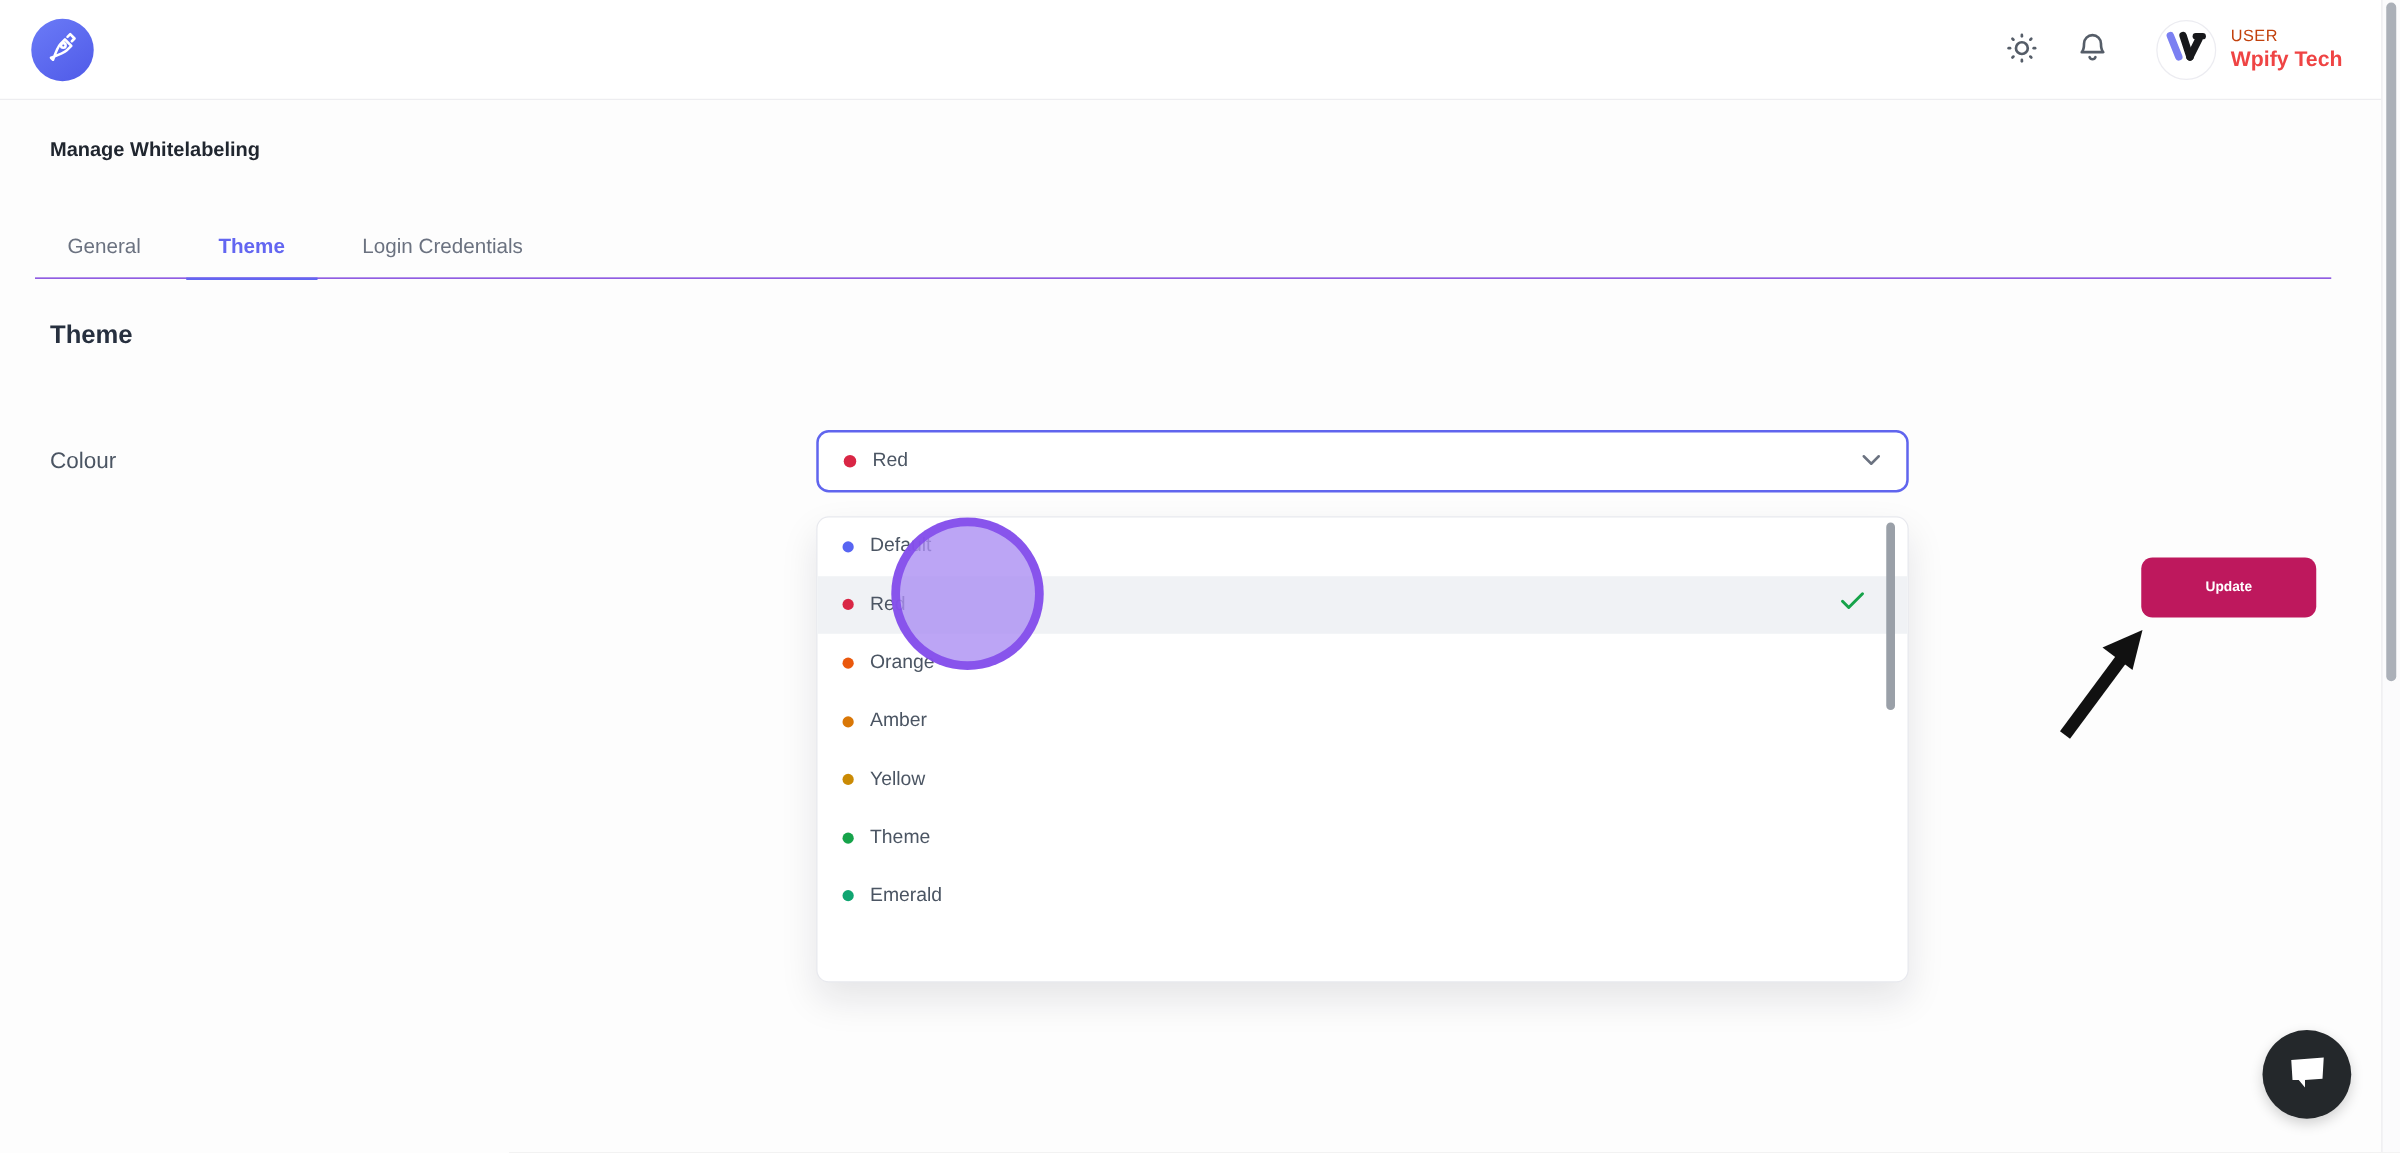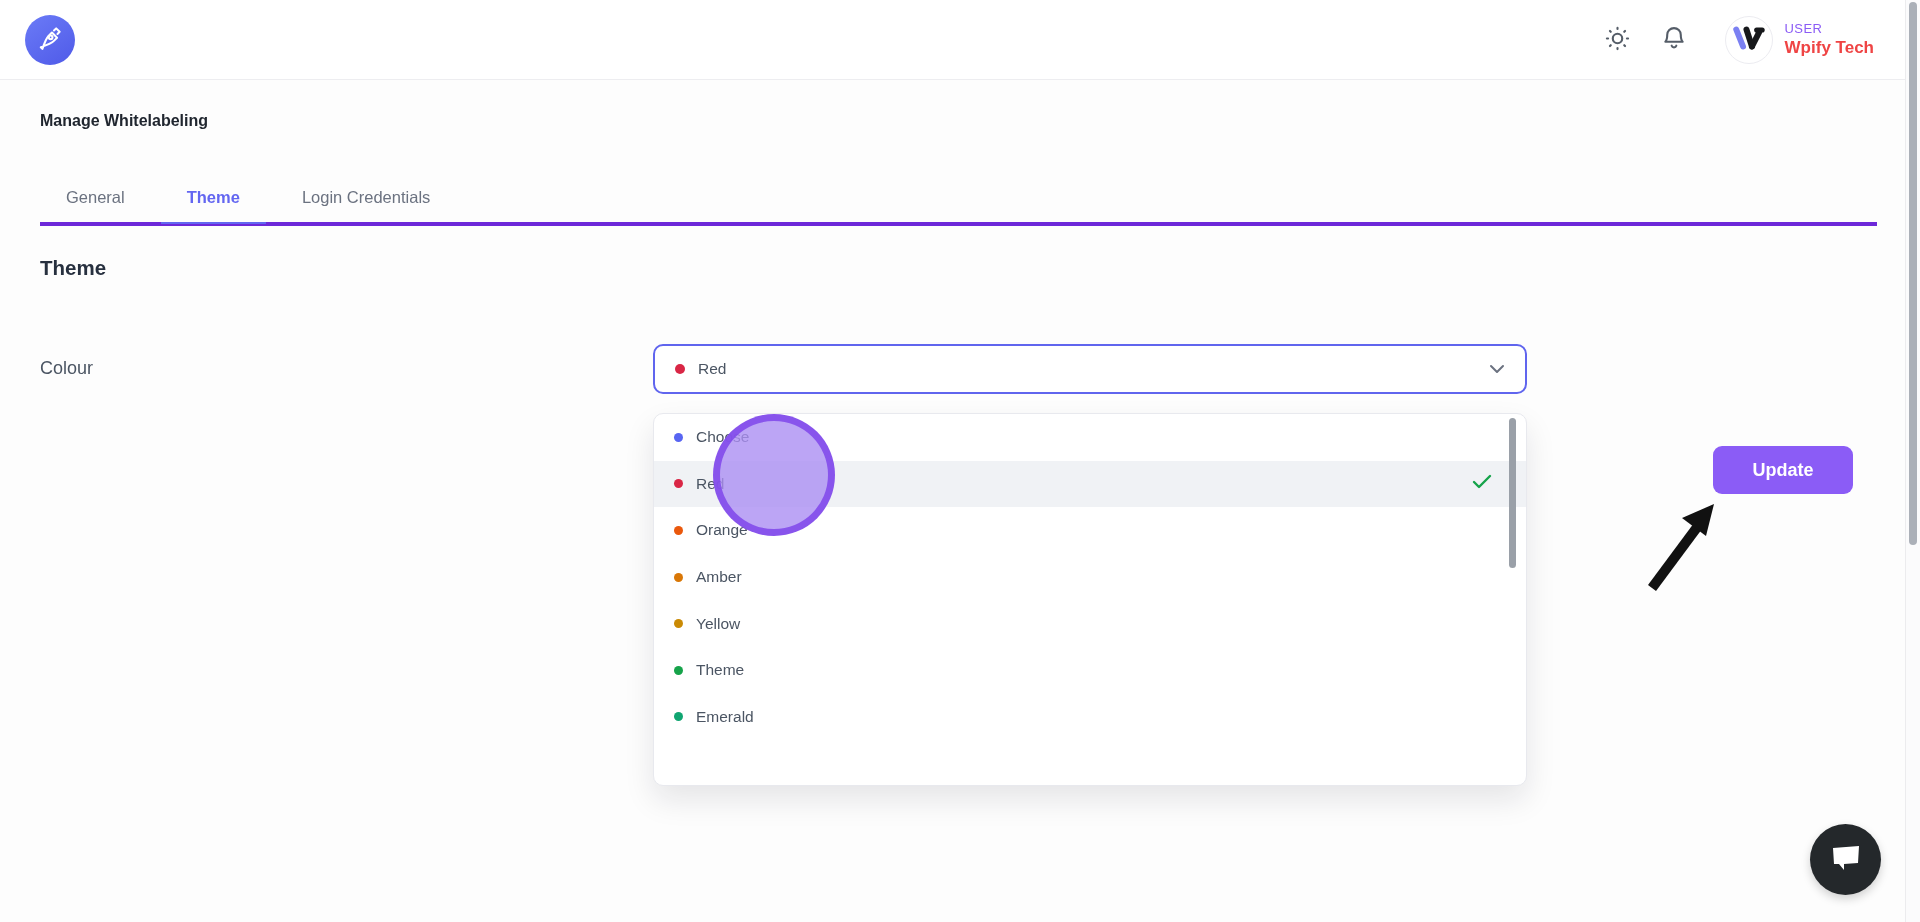--- a/index.html
+++ b/index.html
@@ -11,27 +11,27 @@
           border-bottom:1px solid #ededf0;display:flex;align-items:center;
           justify-content:space-between;padding:0 46px 0 25px;box-sizing:border-box;z-index:5;}
   .logo{width:50px;height:50px;border-radius:50%;background:linear-gradient(145deg,#6b7bf7,#4f5ae8);
         display:flex;align-items:center;justify-content:center;cursor:pointer;}
   .hdr-right{display:flex;align-items:center;gap:14px;}
   .icon-btn{width:42px;height:42px;border:none;background:transparent;display:flex;
             align-items:center;justify-content:center;cursor:pointer;padding:0;}
   .user-chip{display:flex;align-items:center;gap:12px;margin-left:16px;cursor:pointer;}
   .avatar{width:48px;height:48px;border-radius:50%;background:#fff;border:1px solid #ececf1;
           display:flex;align-items:center;justify-content:center;box-sizing:border-box;}
-  .user-role{font-size:13px;color:#8b5cf6;letter-spacing:.4px;}
+  .user-role{font-size:13px;color:#c2410c;letter-spacing:.4px;}
   .user-name{font-size:17px;font-weight:700;color:#ef4444;margin-top:2px;}
 
   
   .page-title{position:absolute;left:40px;top:112px;margin:0;font-size:16px;font-weight:700;color:#20262f;}
-  .tabs{position:absolute;left:40px;top:172px;width:1837px;display:flex;gap:10px;
-        border-bottom:4px solid #6d28d9;box-sizing:border-box;}
+  .tabs{position:absolute;left:28px;top:172px;width:1837px;display:flex;gap:10px;
+        border-bottom:1px solid #6d28d9;box-sizing:border-box;}
   .tab{padding:16px 26px 15px;font-size:16.5px;color:#6b7280;cursor:pointer;white-space:nowrap;}
   .tab.active{color:#6366f1;font-weight:600;border-bottom:2.5px solid #6366f1;margin-bottom:-1.5px;padding-bottom:13px;}
 
   .section-heading{position:absolute;left:40px;top:256px;margin:0;font-size:20.5px;font-weight:700;color:#27303f;}
   .section-desc{position:absolute;left:40px;top:292px;margin:0;font-size:16px;color:#6b7280;}
 
   .colour-label{position:absolute;left:40px;top:358px;font-size:18px;color:#4b5563;}
 
   .select{position:absolute;left:653px;top:344px;width:874px;height:50px;box-sizing:border-box;
           border:2px solid #6065ee;border-radius:10px;background:#fff;display:flex;align-items:center;
@@ -45,21 +45,21 @@
             box-shadow:0 14px 30px rgba(16,24,40,.10);z-index:8;}
   .option{height:46.6px;display:flex;align-items:center;padding:0 20px;font-size:15.5px;
           color:#4b5563;cursor:pointer;box-sizing:border-box;}
   .option.highlighted{background:#f0f2f5;}
   .option .opt-label{margin-left:13px;}
   .option .check{margin-left:auto;margin-right:14px;}
   .dd-thumb{position:absolute;right:4px;top:5px;width:7px;height:150px;border-radius:4px;
             background:#9aa0a8;cursor:pointer;z-index:9;}
 
   .update-btn{position:absolute;left:1713px;top:446px;width:140px;height:48px;border:none;
-              border-radius:9px;background:#8b5cf6;color:#ffffff;font-size:18px;font-weight:700;
+              border-radius:9px;background:#be185d;color:#ffffff;font-size:11px;font-weight:700;
               font-family:"Liberation Sans",sans-serif;cursor:pointer;}
 
   
   .click-circle{position:absolute;left:713px;top:414px;width:122px;height:122px;border-radius:50%;
                 background:rgba(171,143,243,.8);border:7px solid rgba(128,70,235,.85);
                 box-sizing:border-box;z-index:20;pointer-events:none;}
   .arrow-annot{position:absolute;left:1628px;top:488px;z-index:20;pointer-events:none;}
   .chat-btn{position:absolute;left:1810px;top:824px;width:71px;height:71px;border-radius:50%;
             background:#24282b;border:none;display:flex;align-items:center;justify-content:center;
             cursor:pointer;z-index:15;box-shadow:0 4px 10px rgba(0,0,0,.18);}
@@ -147,21 +147,21 @@
       <svg width="16" height="10" viewBox="0 0 16 10" fill="none" stroke="#6b7280" stroke-width="2" stroke-linecap="round" stroke-linejoin="round">
         <polyline points="2,2 8,8 14,2"></polyline>
       </svg>
     </span>
   </div>
 
   <div class="dropdown">
     <div id="options">
         <div class="option">
           <span class="dot" style="width: 9px; height: 9px; background: rgb(88, 101, 242);"></span>
-          <span class="opt-label">Choose</span>
+          <span class="opt-label">Default</span>
         </div>
         <div class="option highlighted">
           <span class="dot" style="width: 9px; height: 9px; background: rgb(217, 38, 69);"></span>
           <span class="opt-label">Red</span>
           <span class="check"><svg width="20" height="16" viewBox="0 0 20 16" fill="none" stroke="#16a34a" stroke-width="2.4" stroke-linecap="round" stroke-linejoin="round">
               <polyline points="2,8 7,13 18,2"></polyline>
             </svg></span>
         </div>
         <div class="option">
           <span class="dot" style="width: 9px; height: 9px; background: rgb(234, 88, 12);"></span>

